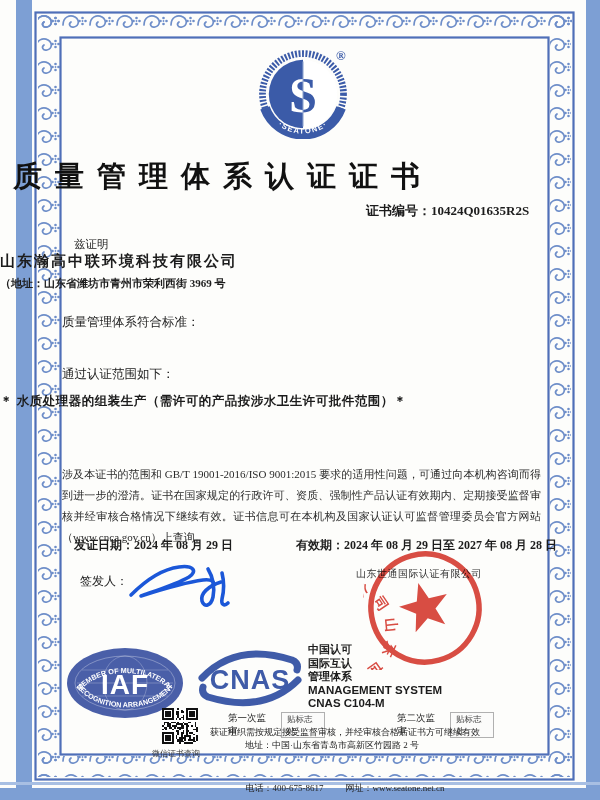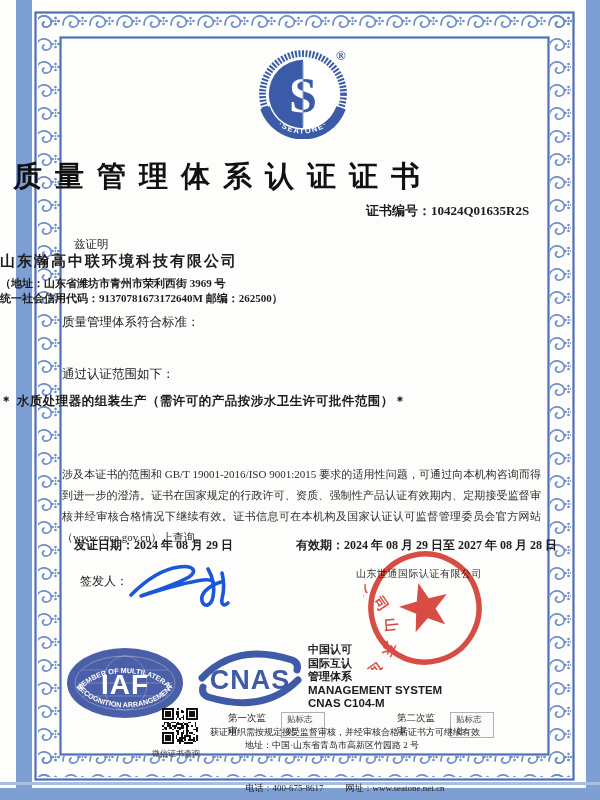--- a/index.html
+++ b/index.html
@@ -91,21 +91,20 @@
   <div class="abs regmark">®</div>
 
   <div class="abs center title">质量管理体系认证证书</div>
   <div class="abs certno">
     <span>证书编号：</span><span>10424Q01635R2S</span>
   </div>
 
   <div class="abs hereby">兹证明</div>
   <div class="abs center company">山东瀚高中联环境科技有限公司</div>
   <div class="abs center addr" style="top:276px;">（地址：山东省潍坊市青州市荣利西街 3969 号</div>
-  <div class="abs center addr" style="top:291px;">统一社会信用代码：91370781673172640M 邮编：262500）</div>
 
   <div class="abs label-sm" style="top:314px;">质量管理体系符合标准：</div>
 
   <div class="abs label-sm" style="top:366px;">通过认证范围如下：</div>
   <div class="abs center scope">＊ 水质处理器的组装生产（需许可的产品按涉水卫生许可批件范围）＊</div>
 
   <div class="abs disclaimer">涉及本证书的范围和 GB/T 19001-2016/ISO 9001:2015 要求的适用性问题，可通过向本机构咨询而得到进一步的澄清。证书在国家规定的行政许可、资质、强制性产品认证有效期内、定期接受监督审核并经审核合格情况下继续有效。证书信息可在本机构及国家认证认可监督管理委员会官方网站（www.cnca.gov.cn）上查询。</div>
 
   <div class="abs dateline" style="left:74px;">
     <span>发证日期：</span><span>2024 年 08 月 29 日</span>

